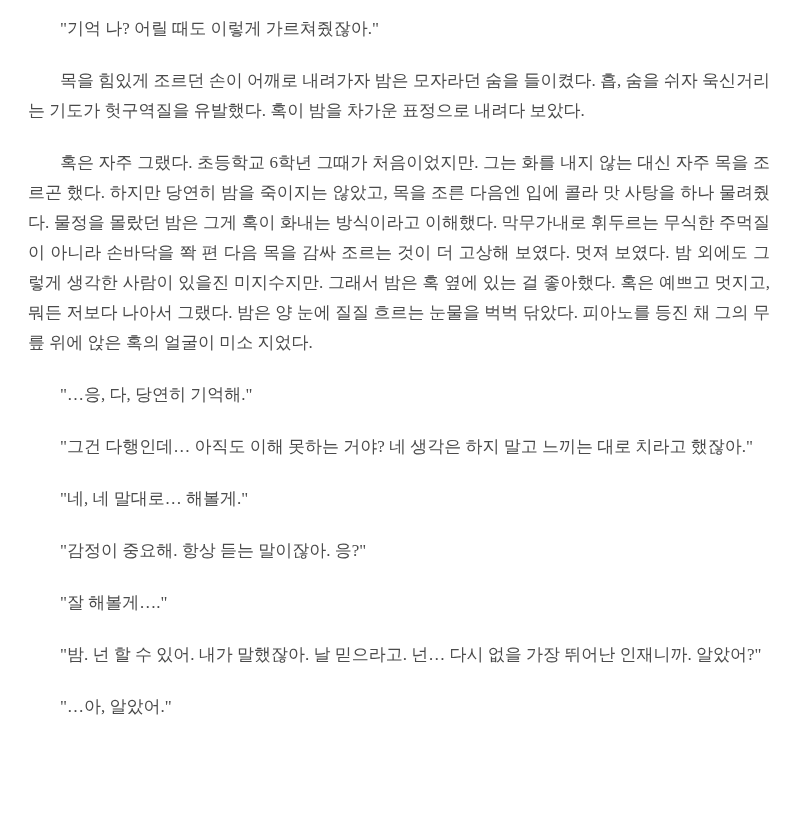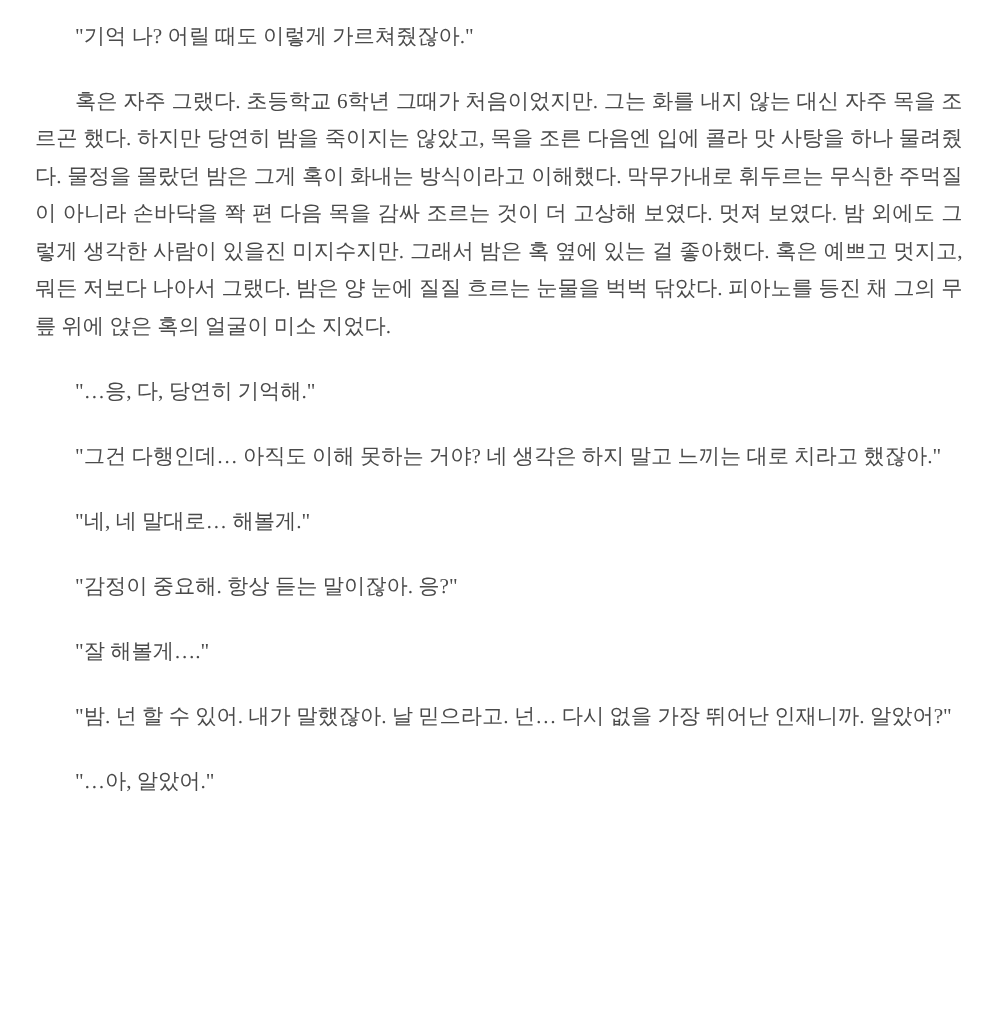--- a/index.html
+++ b/index.html
@@ -32,20 +32,21 @@
   }
   .page p:last-child {
     margin-bottom: 0;
   }
 </style>
 </head>
 <body>
 
 <div class="page">
   <p>"기억 나? 어릴 때도 이렇게 가르쳐줬잖아."</p>
+  <p>목을 힘있게 조르던 손이 어깨로 내려가자 밤은 모자라던 숨을 들이켰다. 흡, 숨을 쉬자 욱신거리는 기도가 헛구역질을 유발했다. 혹이 밤을 차가운 표정으로 내려다 보았다.</p>
   <p>혹은 자주 그랬다. 초등학교 6학년 그때가 처음이었지만. 그는 화를 내지 않는 대신 자주 목을 조르곤 했다. 하지만 당연히 밤을 죽이지는 않았고, 목을 조른 다음엔 입에 콜라 맛 사탕을 하나 물려줬다. 물정을 몰랐던 밤은 그게 혹이 화내는 방식이라고 이해했다. 막무가내로 휘두르는 무식한 주먹질이 아니라 손바닥을 쫙 편 다음 목을 감싸 조르는 것이 더 고상해 보였다. 멋져 보였다. 밤 외에도 그렇게 생각한 사람이 있을진 미지수지만. 그래서 밤은 혹 옆에 있는 걸 좋아했다. 혹은 예쁘고 멋지고, 뭐든 저보다 나아서 그랬다. 밤은 양 눈에 질질 흐르는 눈물을 벅벅 닦았다. 피아노를 등진 채 그의 무릎 위에 앉은 혹의 얼굴이 미소 지었다.</p>
   <p>"…응, 다, 당연히 기억해."</p>
   <p>"그건 다행인데… 아직도 이해 못하는 거야? 네 생각은 하지 말고 느끼는 대로 치라고 했잖아."</p>
   <p>"네, 네 말대로… 해볼게."</p>
   <p>"감정이 중요해. 항상 듣는 말이잖아. 응?"</p>
   <p>"잘 해볼게…."</p>
   <p>"밤. 넌 할 수 있어. 내가 말했잖아. 날 믿으라고. 넌… 다시 없을 가장 뛰어난 인재니까. 알았어?"</p>
   <p>"…아, 알았어."</p>
 </div>
 

